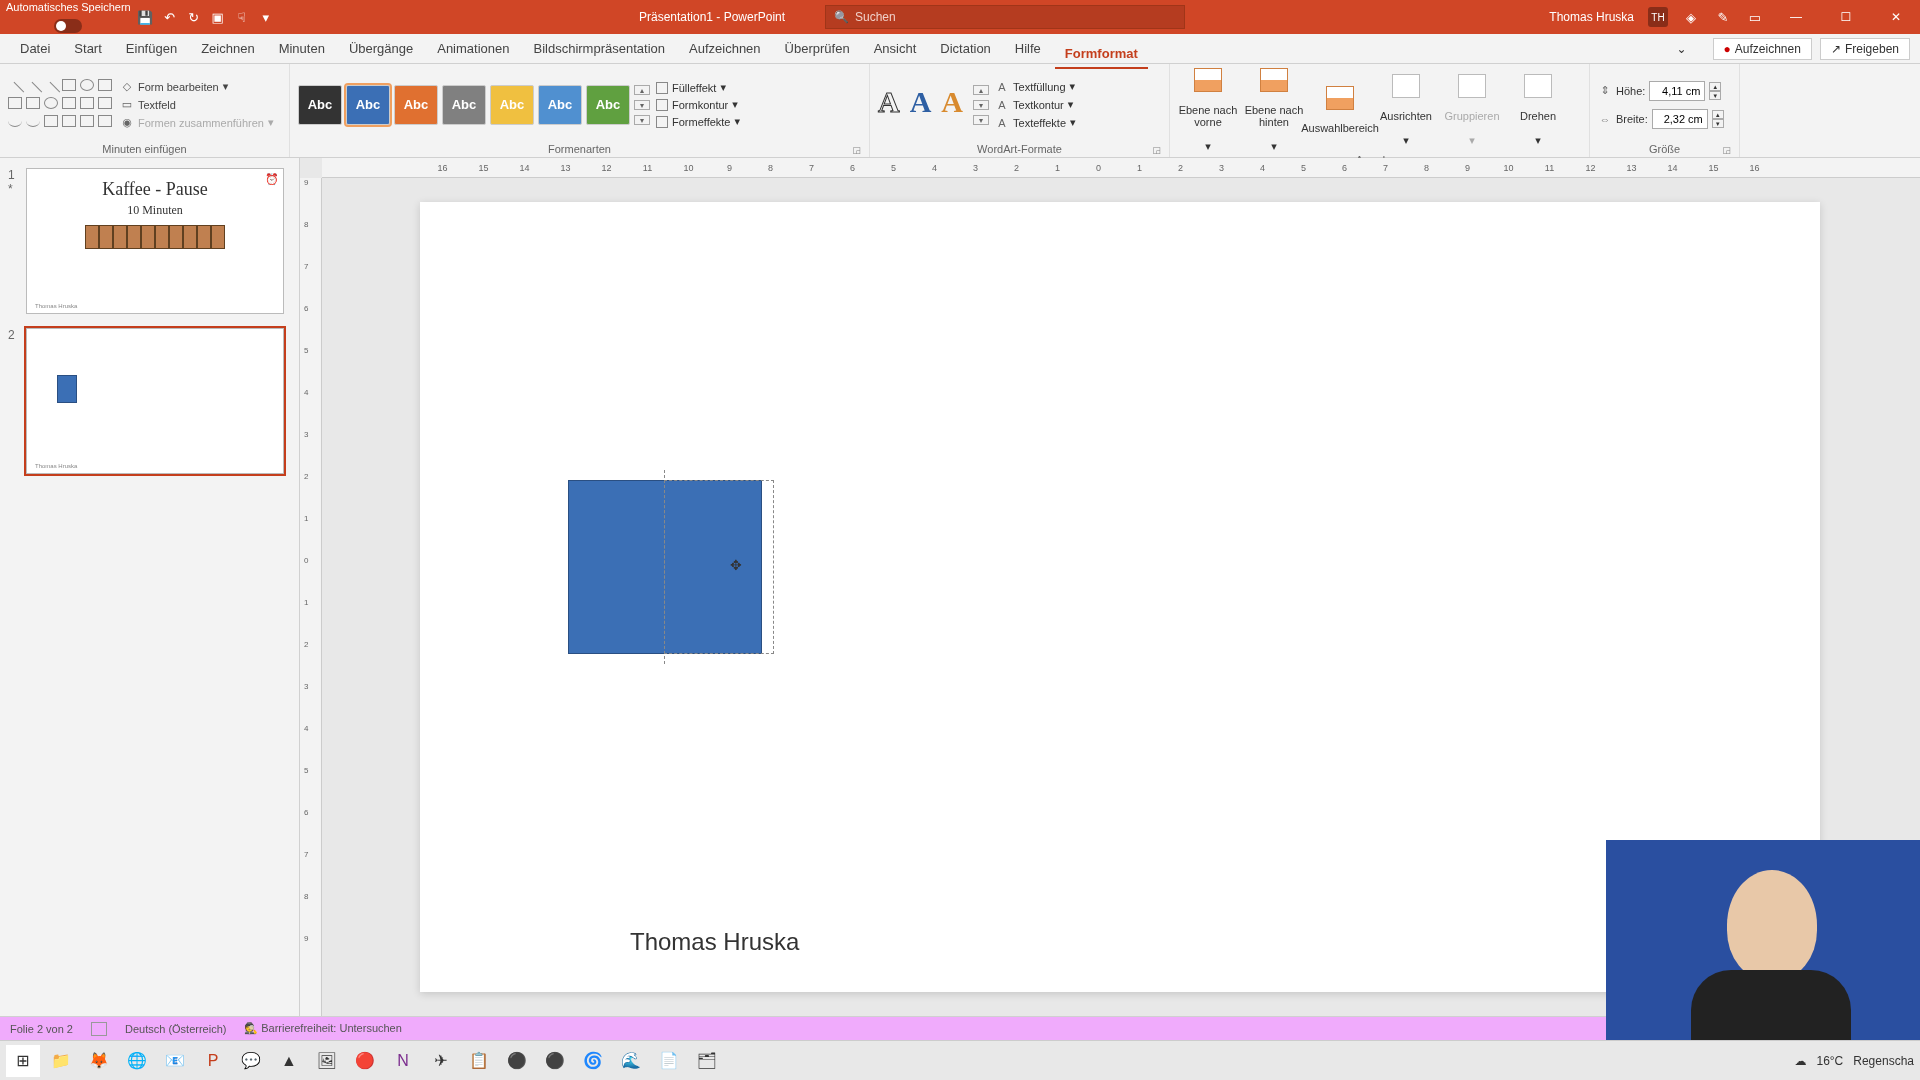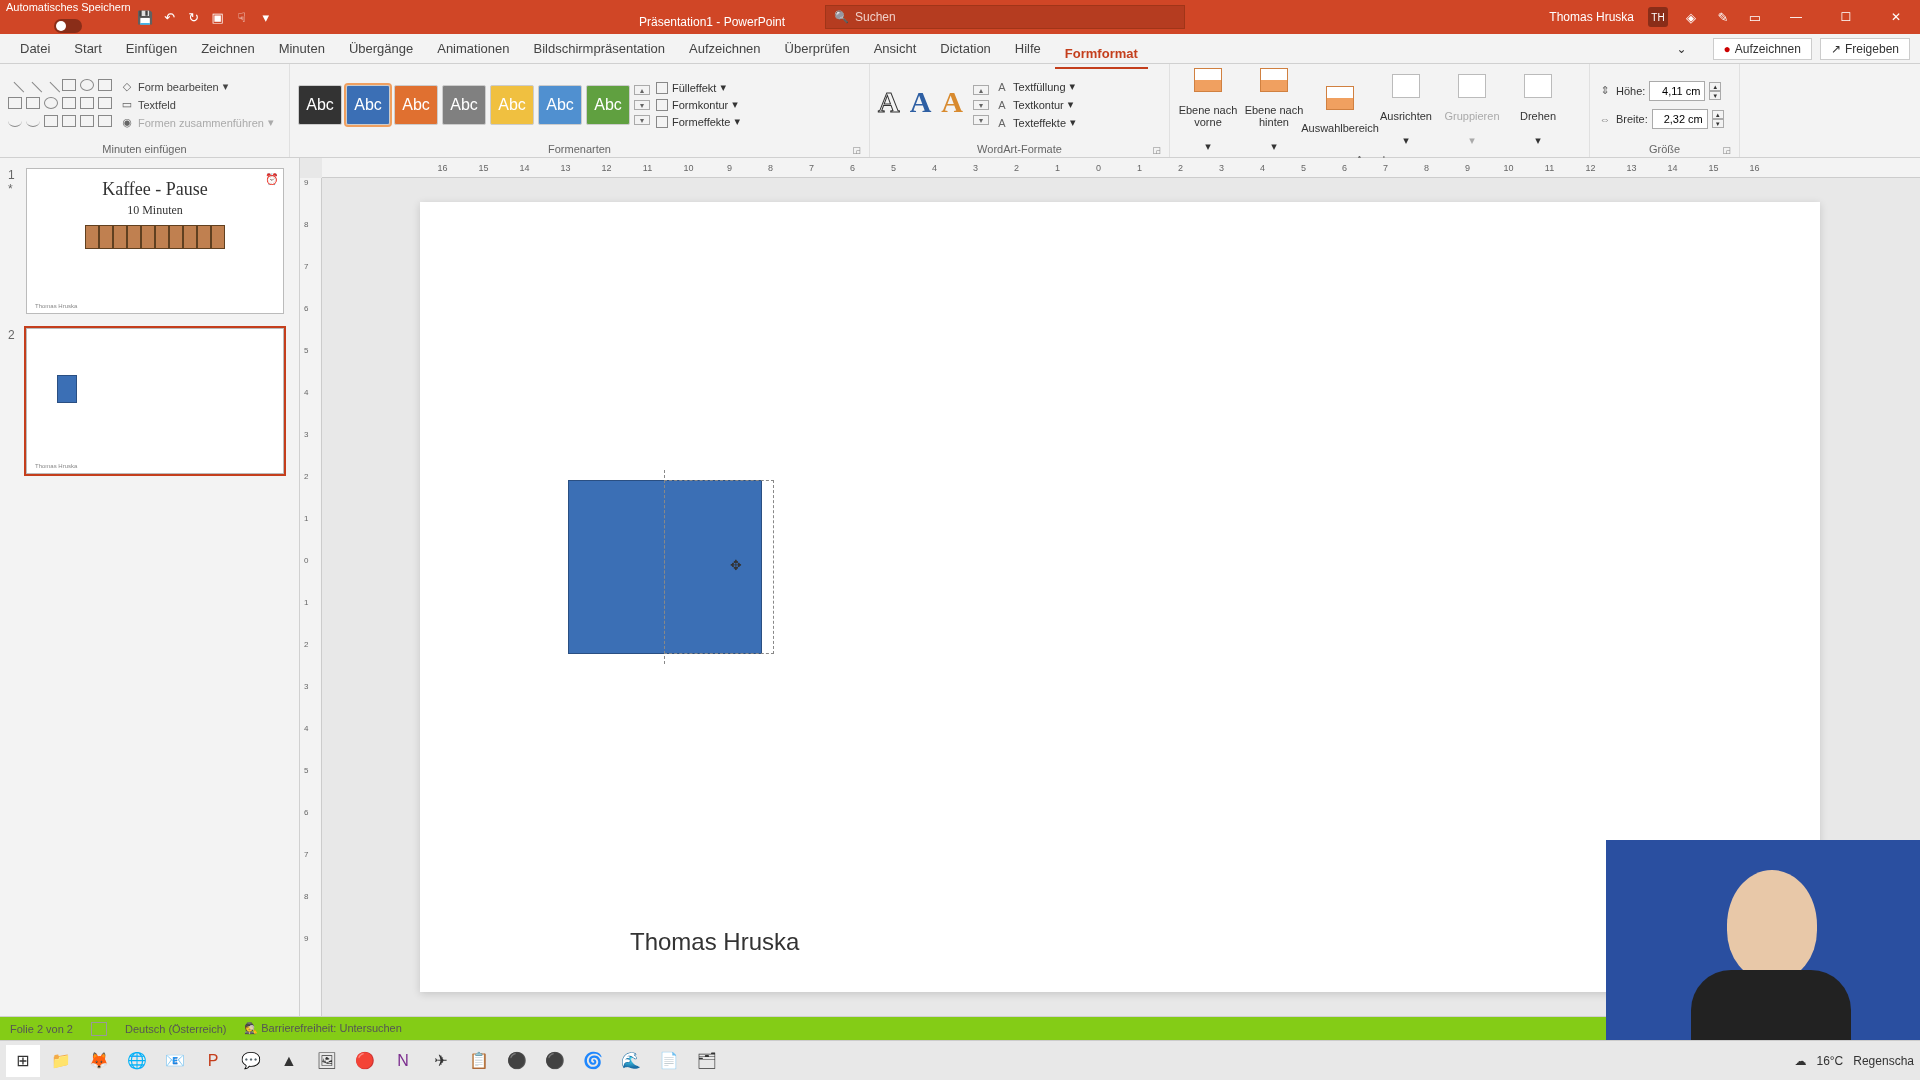--- a/index.html
+++ b/index.html
@@ -5,21 +5,21 @@
 * { margin: 0; padding: 0; box-sizing: border-box; font-family: "Segoe UI", Arial, sans-serif; }
 body { background: #fff; width: 1920px; height: 1080px; overflow: hidden; font-size: 12px; color: #333; }
 
 
 .titlebar { height: 34px; background: #d04626; display: flex; align-items: center; color: #fff; padding: 0 6px; }
 .tb-left { display: flex; align-items: center; gap: 6px; }
 .autosave { display: flex; align-items: center; gap: 6px; font-size: 11px; flex-direction: column; }
 .toggle { width: 28px; height: 14px; background: #8a2d18; border-radius: 7px; position: relative; }
 .toggle::after { content: ""; position: absolute; width: 10px; height: 10px; background: #fff; border-radius: 50%; top: 2px; left: 2px; }
 .qat-icon { width: 18px; height: 18px; display: flex; align-items: center; justify-content: center; color: #fff; font-size: 13px; }
-.tb-center { flex: 1; display: flex; align-items: flex-end; justify-content: center; gap: 40px; }
+.tb-center { flex: 1; display: flex; align-items: center; justify-content: center; gap: 40px; }
 .doc-title { font-size: 12px; color: #fff; }
 .searchbox { width: 360px; height: 24px; background: #b53c20; border: 1px solid #a03518; display: flex; align-items: center; padding: 0 8px; gap: 6px; color: #f0d0c8; font-size: 12px; }
 .tb-right { display: flex; align-items: center; gap: 14px; }
 .user-badge { width: 20px; height: 20px; background: #8a2d18; border-radius: 3px; display: flex; align-items: center; justify-content: center; font-size: 10px; }
 .winbtn { width: 36px; height: 24px; display: flex; align-items: center; justify-content: center; color: #fff; }
 
 
 .tabstrip { height: 30px; background: #f3f3f3; border-bottom: 1px solid #d0d0d0; display: flex; align-items: center; padding: 0 10px; gap: 4px; }
 .tab { padding: 6px 10px; font-size: 13px; color: #444; }
 .tab.active { color: #c43e1c; border-bottom: 2px solid #c43e1c; font-weight: 600; margin-top: 12px; }
@@ -41,21 +41,21 @@
 .shape-gallery span.circ { border-radius: 50%; }
 .shape-gallery span.curv { border: none; border-bottom: 1px solid #888; border-radius: 0 0 50% 50%; }
 
 .shape-edit-col { display: flex; flex-direction: column; gap: 4px; font-size: 11px; color: #444; }
 .shape-edit-col div { display: flex; align-items: center; gap: 4px; }
 .mini-ico { width: 14px; height: 14px; display: inline-flex; align-items: center; justify-content: center; color: #666; }
 .disabled { color: #aaa; }
 
 
 .style-row { display: flex; gap: 4px; }
-.style-sw { width: 44px; height: 40px; border: 1px solid #ccc; display: flex; align-items: center; justify-content: center; color: #fff; font-size: 16px; border-radius: 2px; }
+.style-sw { width: 44px; height: 40px; border: 1px solid #ccc; display: flex; align-items: center; justify-content: center; color: #fff; font-size: 13px; border-radius: 2px; font-weight: bold; }
 .style-sw.sel { outline: 2px solid #f0a060; }
 .style-more { width: 16px; display: flex; flex-direction: column; justify-content: space-between; height: 40px; }
 .style-more span { border: 1px solid #aaa; height: 10px; font-size: 8px; text-align: center; color: #666; }
 
 .fill-col { display: flex; flex-direction: column; gap: 4px; font-size: 11px; }
 .fill-col div { display: flex; align-items: center; gap: 4px; }
 .ico-sq { width: 12px; height: 12px; border: 1px solid #888; display: inline-block; }
 
 
 .wa-row { display: flex; gap: 10px; }
@@ -101,21 +101,21 @@
 .guide-v { position: absolute; left: 244px; top: 268px; height: 194px; border-left: 1px dashed #888; }
 .move-cursor { position: absolute; left: 310px; top: 355px; font-size: 14px; color: #333; }
 .author-text { position: absolute; left: 210px; bottom: 36px; font-size: 24px; color: #333; }
 
 
 .webcam { position: absolute; right: 0; bottom: 40px; width: 314px; height: 200px; background: #2a4fa0; }
 .webcam .head { position: absolute; left: 50%; top: 30px; transform: translateX(-40%); width: 90px; height: 110px; background: #e8c8a8; border-radius: 50% 50% 45% 45%; }
 .webcam .body { position: absolute; left: 50%; bottom: 0; transform: translateX(-45%); width: 160px; height: 70px; background: #222; border-radius: 40px 40px 0 0; }
 
 
-.statusbar { height: 24px; background: #84cc16; border-top: 1px solid #d0d0d0; display: flex; align-items: center; padding: 0 10px; font-size: 11px; color: #555; gap: 18px; }
+.statusbar { height: 24px; background: #f0abfc; border-top: 1px solid #d0d0d0; display: flex; align-items: center; padding: 0 10px; font-size: 11px; color: #555; gap: 18px; }
 .sb-right { margin-left: auto; display: flex; align-items: center; gap: 14px; }
 .sb-ico { width: 16px; height: 14px; border: 1px solid #999; display: inline-block; }
 
 
 .taskbar { height: 40px; background: #e8e8e8; border-top: 1px solid #ccc; display: flex; align-items: center; padding: 0 6px; gap: 4px; }
 .task-ico { width: 34px; height: 32px; display: flex; align-items: center; justify-content: center; font-size: 16px; }
 .task-ico.start { background: #fff; }
 .taskbar-right { margin-left: auto; display: flex; align-items: center; gap: 10px; font-size: 12px; color: #333; }
 </style>
 </head>

